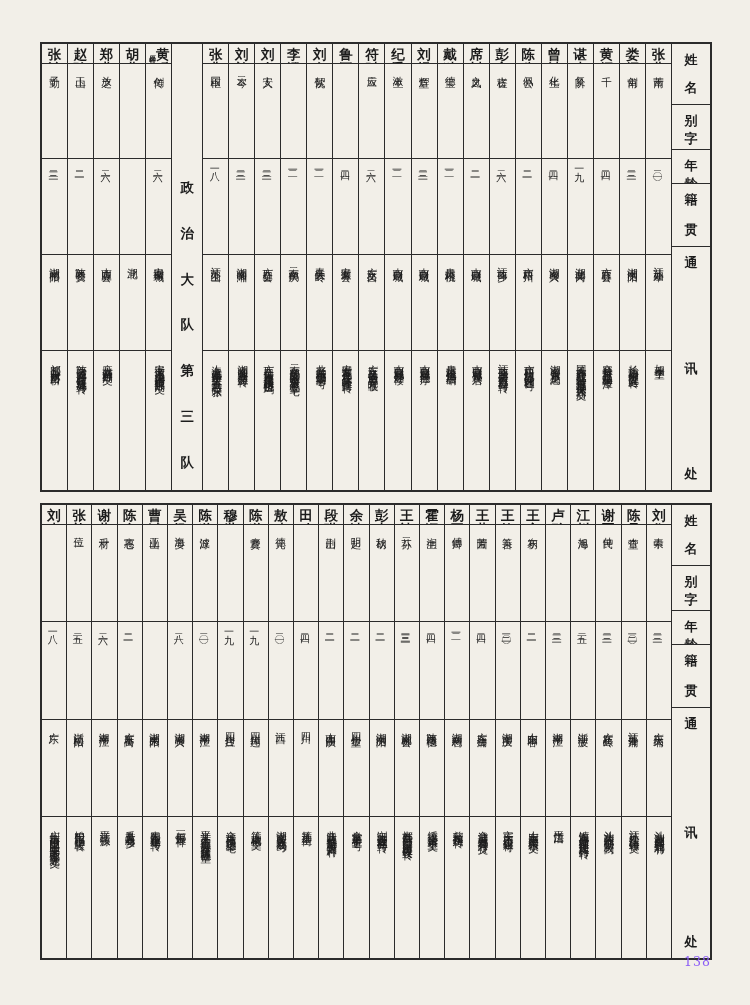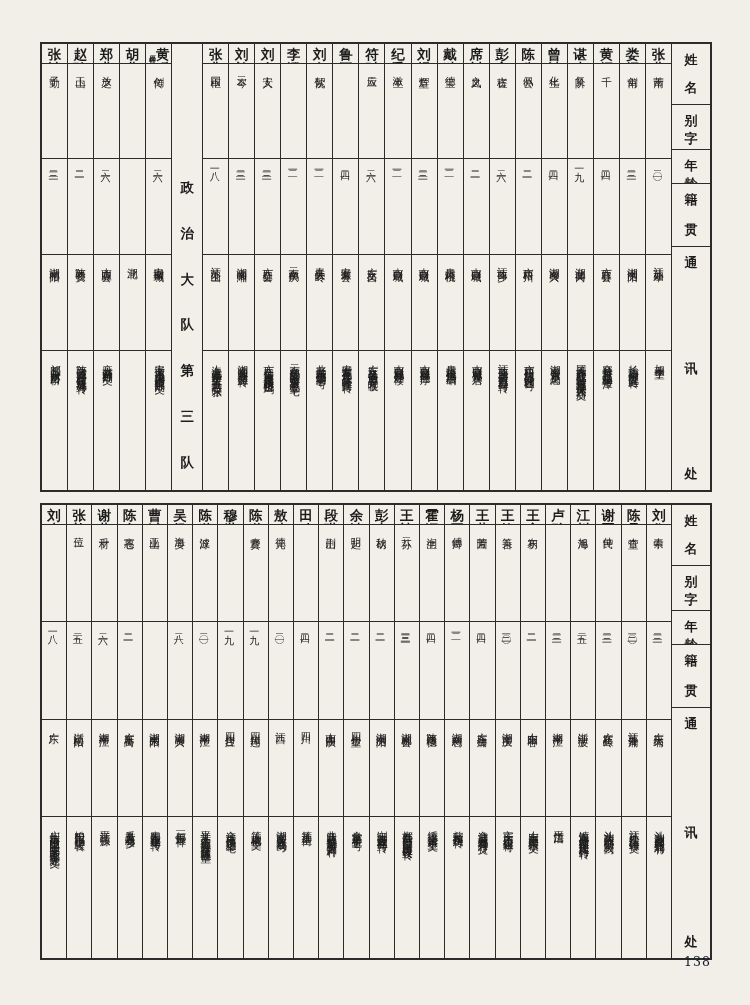--- a/index.html
+++ b/index.html
@@ -63,21 +63,21 @@
     display:flex; flex-direction:column; justify-content:space-between; align-items:center;
     font-weight:bold; font-size:13px; padding:7px 0; box-sizing:border-box;
   }
   .section-label {
     height:100%; box-sizing:border-box;
     display:flex; flex-direction:column; justify-content:space-between; align-items:center;
     padding:135px 0 18px; font-weight:bold; font-size:13.5px;
   }
   .page-number {
     position:absolute; left:684px; top:954px;
-    font-family:"DejaVu Serif", serif; font-size:12.5px; color:#0f172a;
+    font-family:"DejaVu Serif", serif; font-size:12.5px; color:#8b5cf6;
     letter-spacing:1px;
   }
 </style>
 </head>
 <body>
 
 <div class="page">
   <div id="top-table" class="rtable">
       <div class="col header-col">
         <div class="cell hcell r-name">

